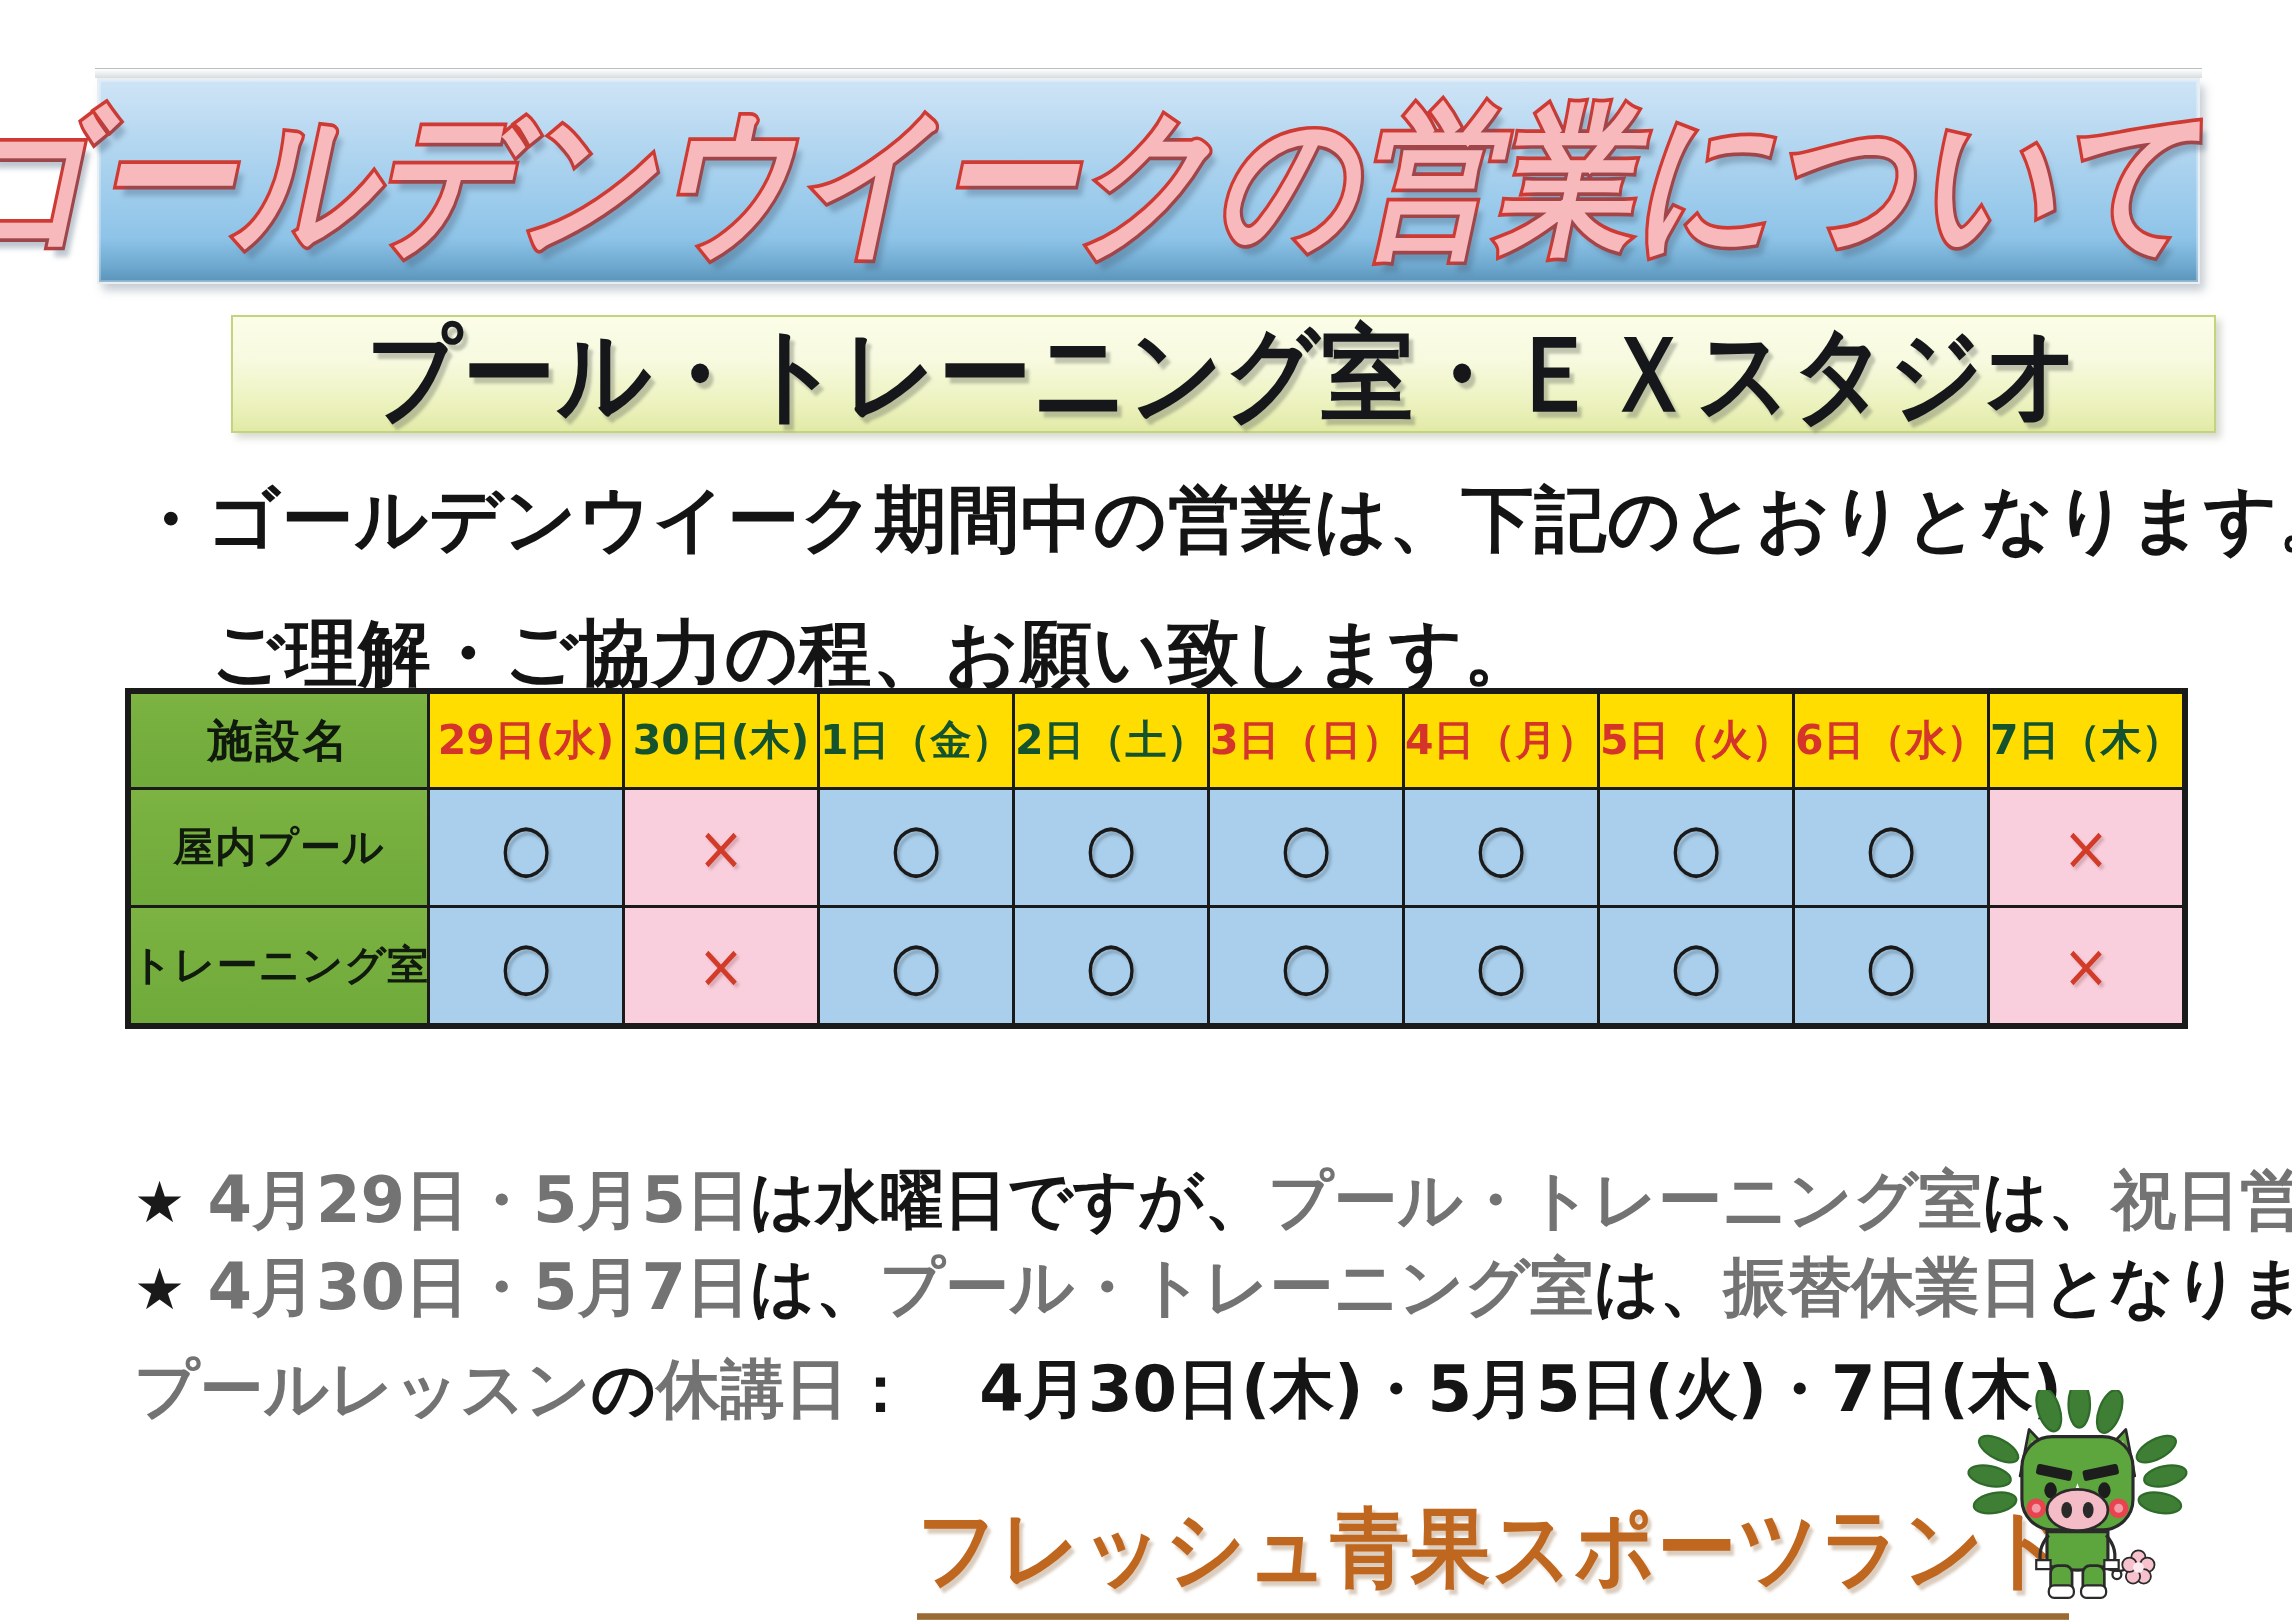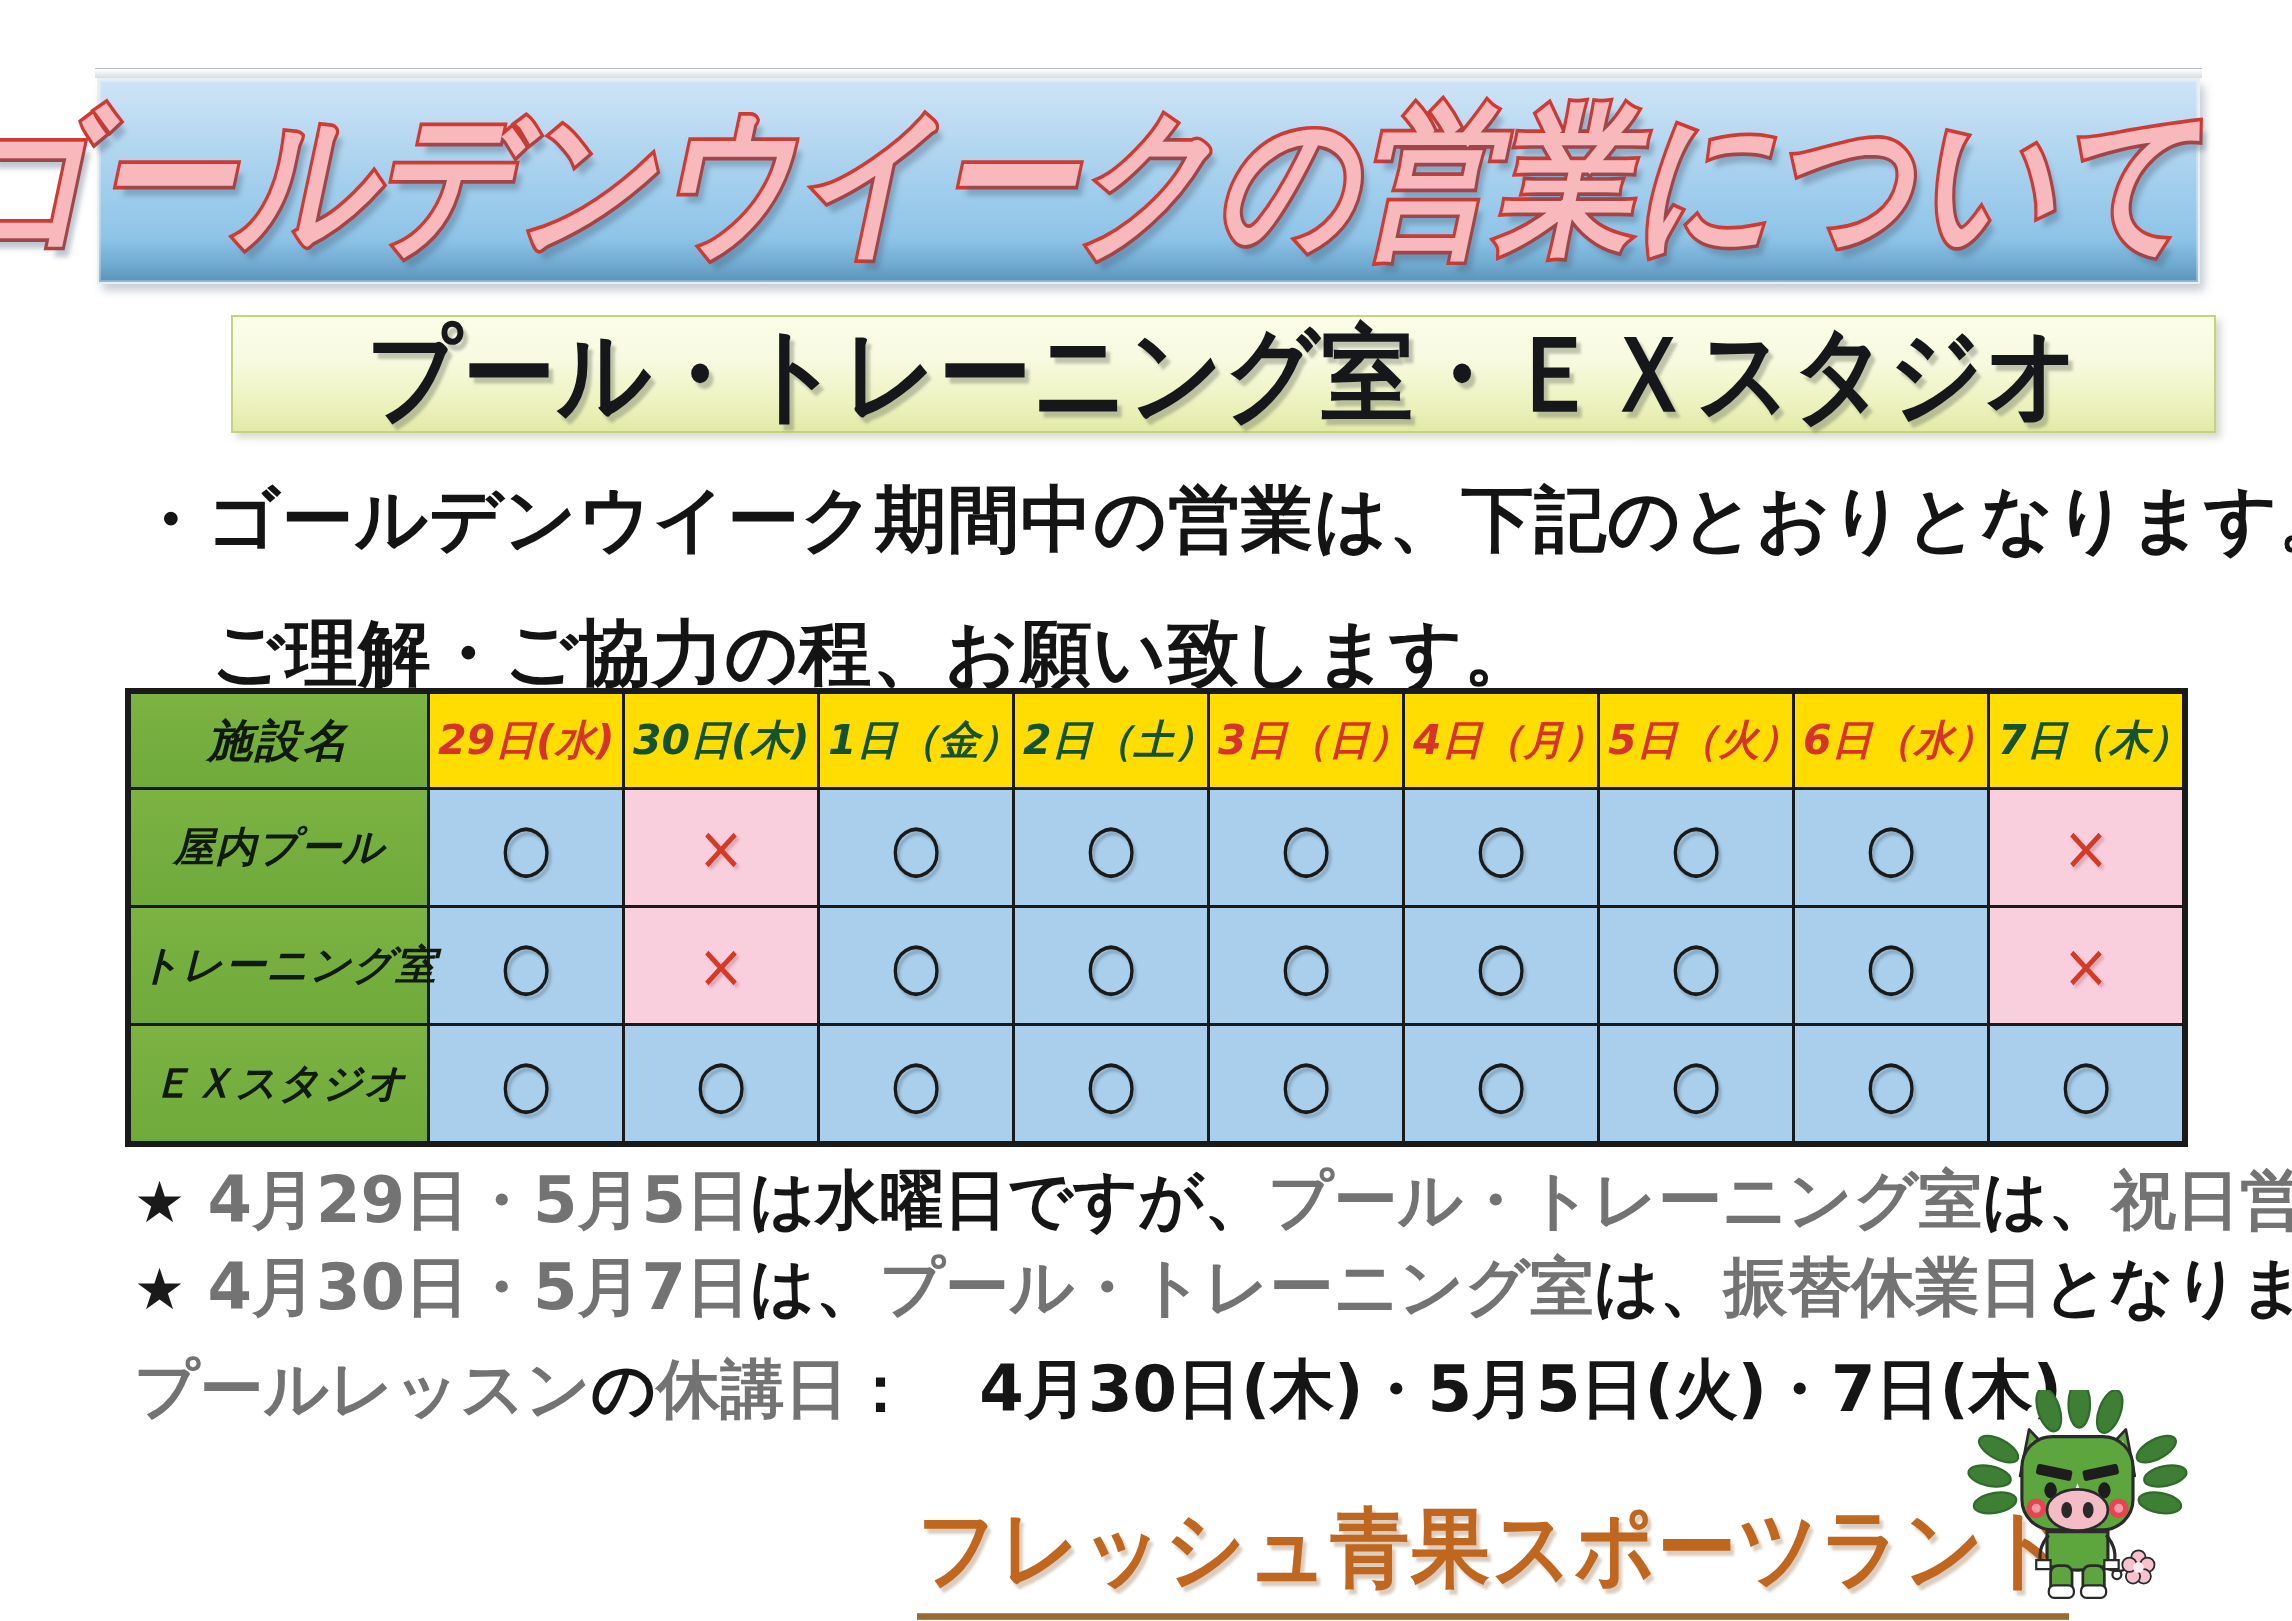--- a/index.html
+++ b/index.html
@@ -110,23 +110,22 @@
     border-spacing: 3.6px;
     width: 2042px;
     table-layout: fixed;
     background: #1a1a1a;
     border: 3.6px solid #1a1a1a;
   }
   table.sched td, table.sched th {
     border: 0;
     text-align: center;
     vertical-align: middle;
-    padding: 8px;
+    padding: 0;
     box-sizing: border-box;
-    font-style: italic;
   }
   col.facility-col { width: 296px; }
   col.day-col      { width: 192px; }
 
   th.facility-head {
     background: linear-gradient(180deg,#7cb342 0%, #6faa3a 100%);
     height: 93px;
     font-size: 45px;
     font-weight: 700;
     color: #0f1a0c;
@@ -296,32 +295,20 @@
         <td class="cell-open"><span class="mark-open">○</span></td>
         <td class="cell-closed"><span class="mark-closed">×</span></td>
         <td class="cell-open"><span class="mark-open">○</span></td>
         <td class="cell-open"><span class="mark-open">○</span></td>
         <td class="cell-open"><span class="mark-open">○</span></td>
         <td class="cell-open"><span class="mark-open">○</span></td>
         <td class="cell-open"><span class="mark-open">○</span></td>
         <td class="cell-open"><span class="mark-open">○</span></td>
         <td class="cell-closed"><span class="mark-closed">×</span></td>
       </tr>
-      <tr>
-        <td class="facility-name">ＥＸスタジオ</td>
-        <td class="cell-open"><span class="mark-open">○</span></td>
-        <td class="cell-open"><span class="mark-open">○</span></td>
-        <td class="cell-open"><span class="mark-open">○</span></td>
-        <td class="cell-open"><span class="mark-open">○</span></td>
-        <td class="cell-open"><span class="mark-open">○</span></td>
-        <td class="cell-open"><span class="mark-open">○</span></td>
-        <td class="cell-open"><span class="mark-open">○</span></td>
-        <td class="cell-open"><span class="mark-open">○</span></td>
-        <td class="cell-open"><span class="mark-open">○</span></td>
-      </tr>
     </tbody>
   </table>
 </div>
 
 <div class="notes">
   <div class="note-line">
     <span class="star">★</span>
     <span class="red">4月29日・5月5日</span><span class="blk">は水曜日ですが、</span><span class="red">プール・トレーニング室</span><span class="blk">は、</span><span class="red">祝日営業</span>
   </div>
   <div class="note-line">

